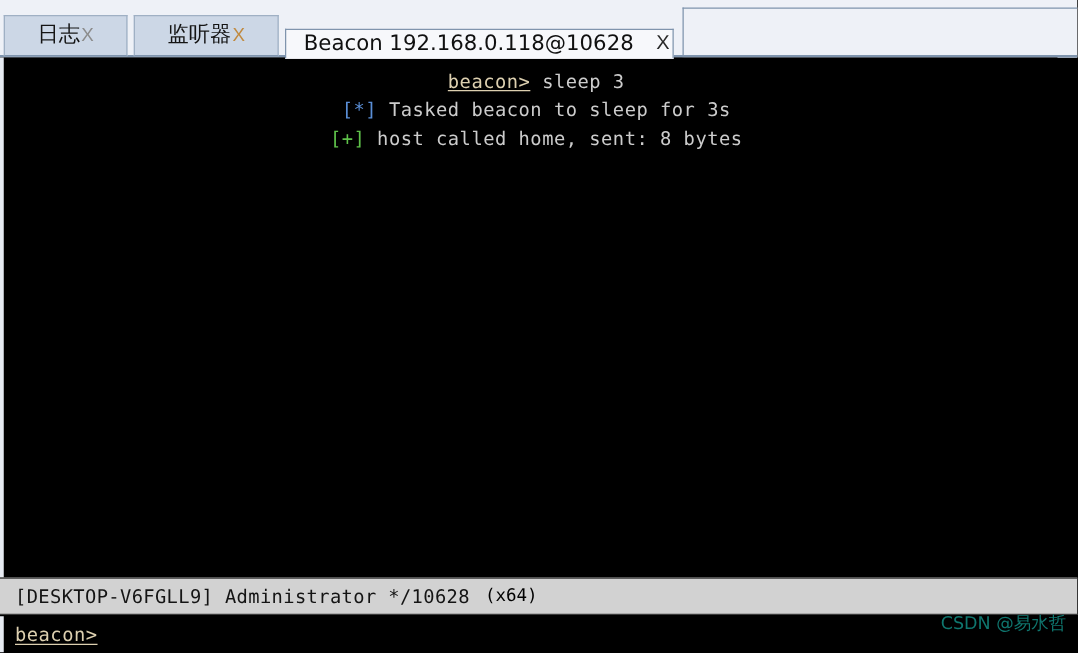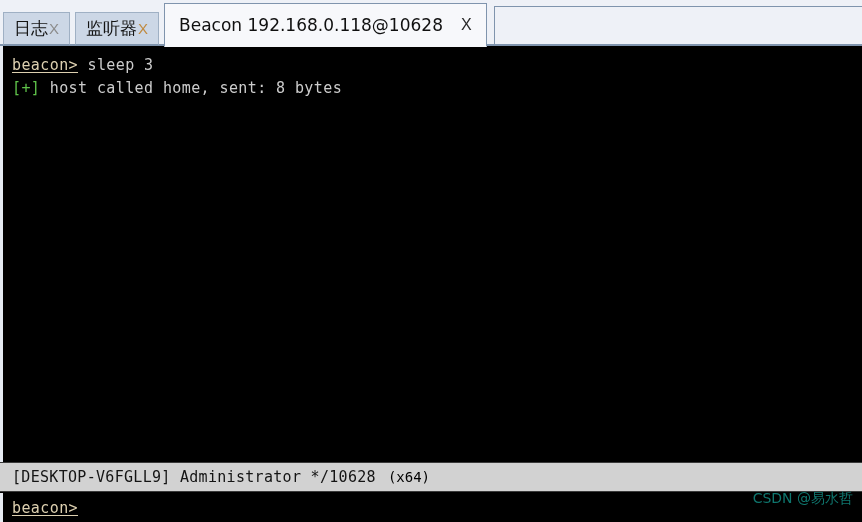--- a/index.html
+++ b/index.html
@@ -45,21 +45,21 @@
   }
 
   .tab {
     position: relative;
     height: 34px;
     margin-right: 5px;
     box-sizing: border-box;
     display: flex;
     align-items: center;
     justify-content: center;
-    padding: 0 10px;
+    padding: 0 26px;
     font-size: 17px;
     line-height: 1;
     white-space: nowrap;
     z-index: 2;
   }
   .tab.inactive {
     background: #ccd7e6;
     border: 1px solid #9fb0c4;
     border-bottom: 1px solid #7f94ad;
     color: #1b1b1b;
@@ -80,23 +80,23 @@
   }
   .tab.inactive.second .tab-close {
     color: #c08a40;
   }
 
   .tab.active {
     background: #f7f8fb;
     border: 1px solid #7f94ad;
     border-bottom: 1px solid #f7f8fb;
     color: #101010;
-    height: 44px;
+    height: 24px;
     margin-bottom: -1px;
-    padding: 0 14px 0 14px;
+    padding: 0 2px 0 14px;
     z-index: 3;
     text-align: right;
   }
   .tab.active .tab-label {
     font-family: "DejaVu Sans", sans-serif;
     font-size: 17px;
     color: #101010;
     letter-spacing: 0px;
   }
   .tab.active .tab-close {
@@ -122,20 +122,21 @@
     position: absolute;
     left: 0;
     top: 46px;
     width: 846px;
     height: 416px;
     background: #000000;
     box-sizing: border-box;
     border-left: 3px solid #e7ebf2;
     padding: 8px 0 0 9px;
     overflow: hidden;
+    text-align: center;
   }
   .term-line {
     font-family: "DejaVu Sans Mono", "Liberation Mono", monospace;
     font-size: 15px;
     line-height: 23px;
     color: #cccccc;
     white-space: pre;
     letter-spacing: 0.4px;
   }
   .prompt {
@@ -246,20 +247,21 @@
     </div>
 
     <div class="tabbar-filler"></div>
     <div class="tabbar-underline"></div>
   </div>
 
   <div class="terminal">
 
     <div class="term-line"><span class="prompt">beacon&gt;</span><span> sleep 3</span></div>
 
+    <div class="term-line"><span class="marker-info">[*]</span><span> Tasked beacon to sleep for 3s</span></div>
 
     <div class="term-line"><span class="marker-good">[+]</span><span> host called home, sent: 8 bytes</span></div>
 
   </div>
 
   <div class="statusbar">
     <span class="status-text">[DESKTOP-V6FGLL9] Administrator */10628</span>
     <span class="status-arch">(x64)</span>
   </div>
 

